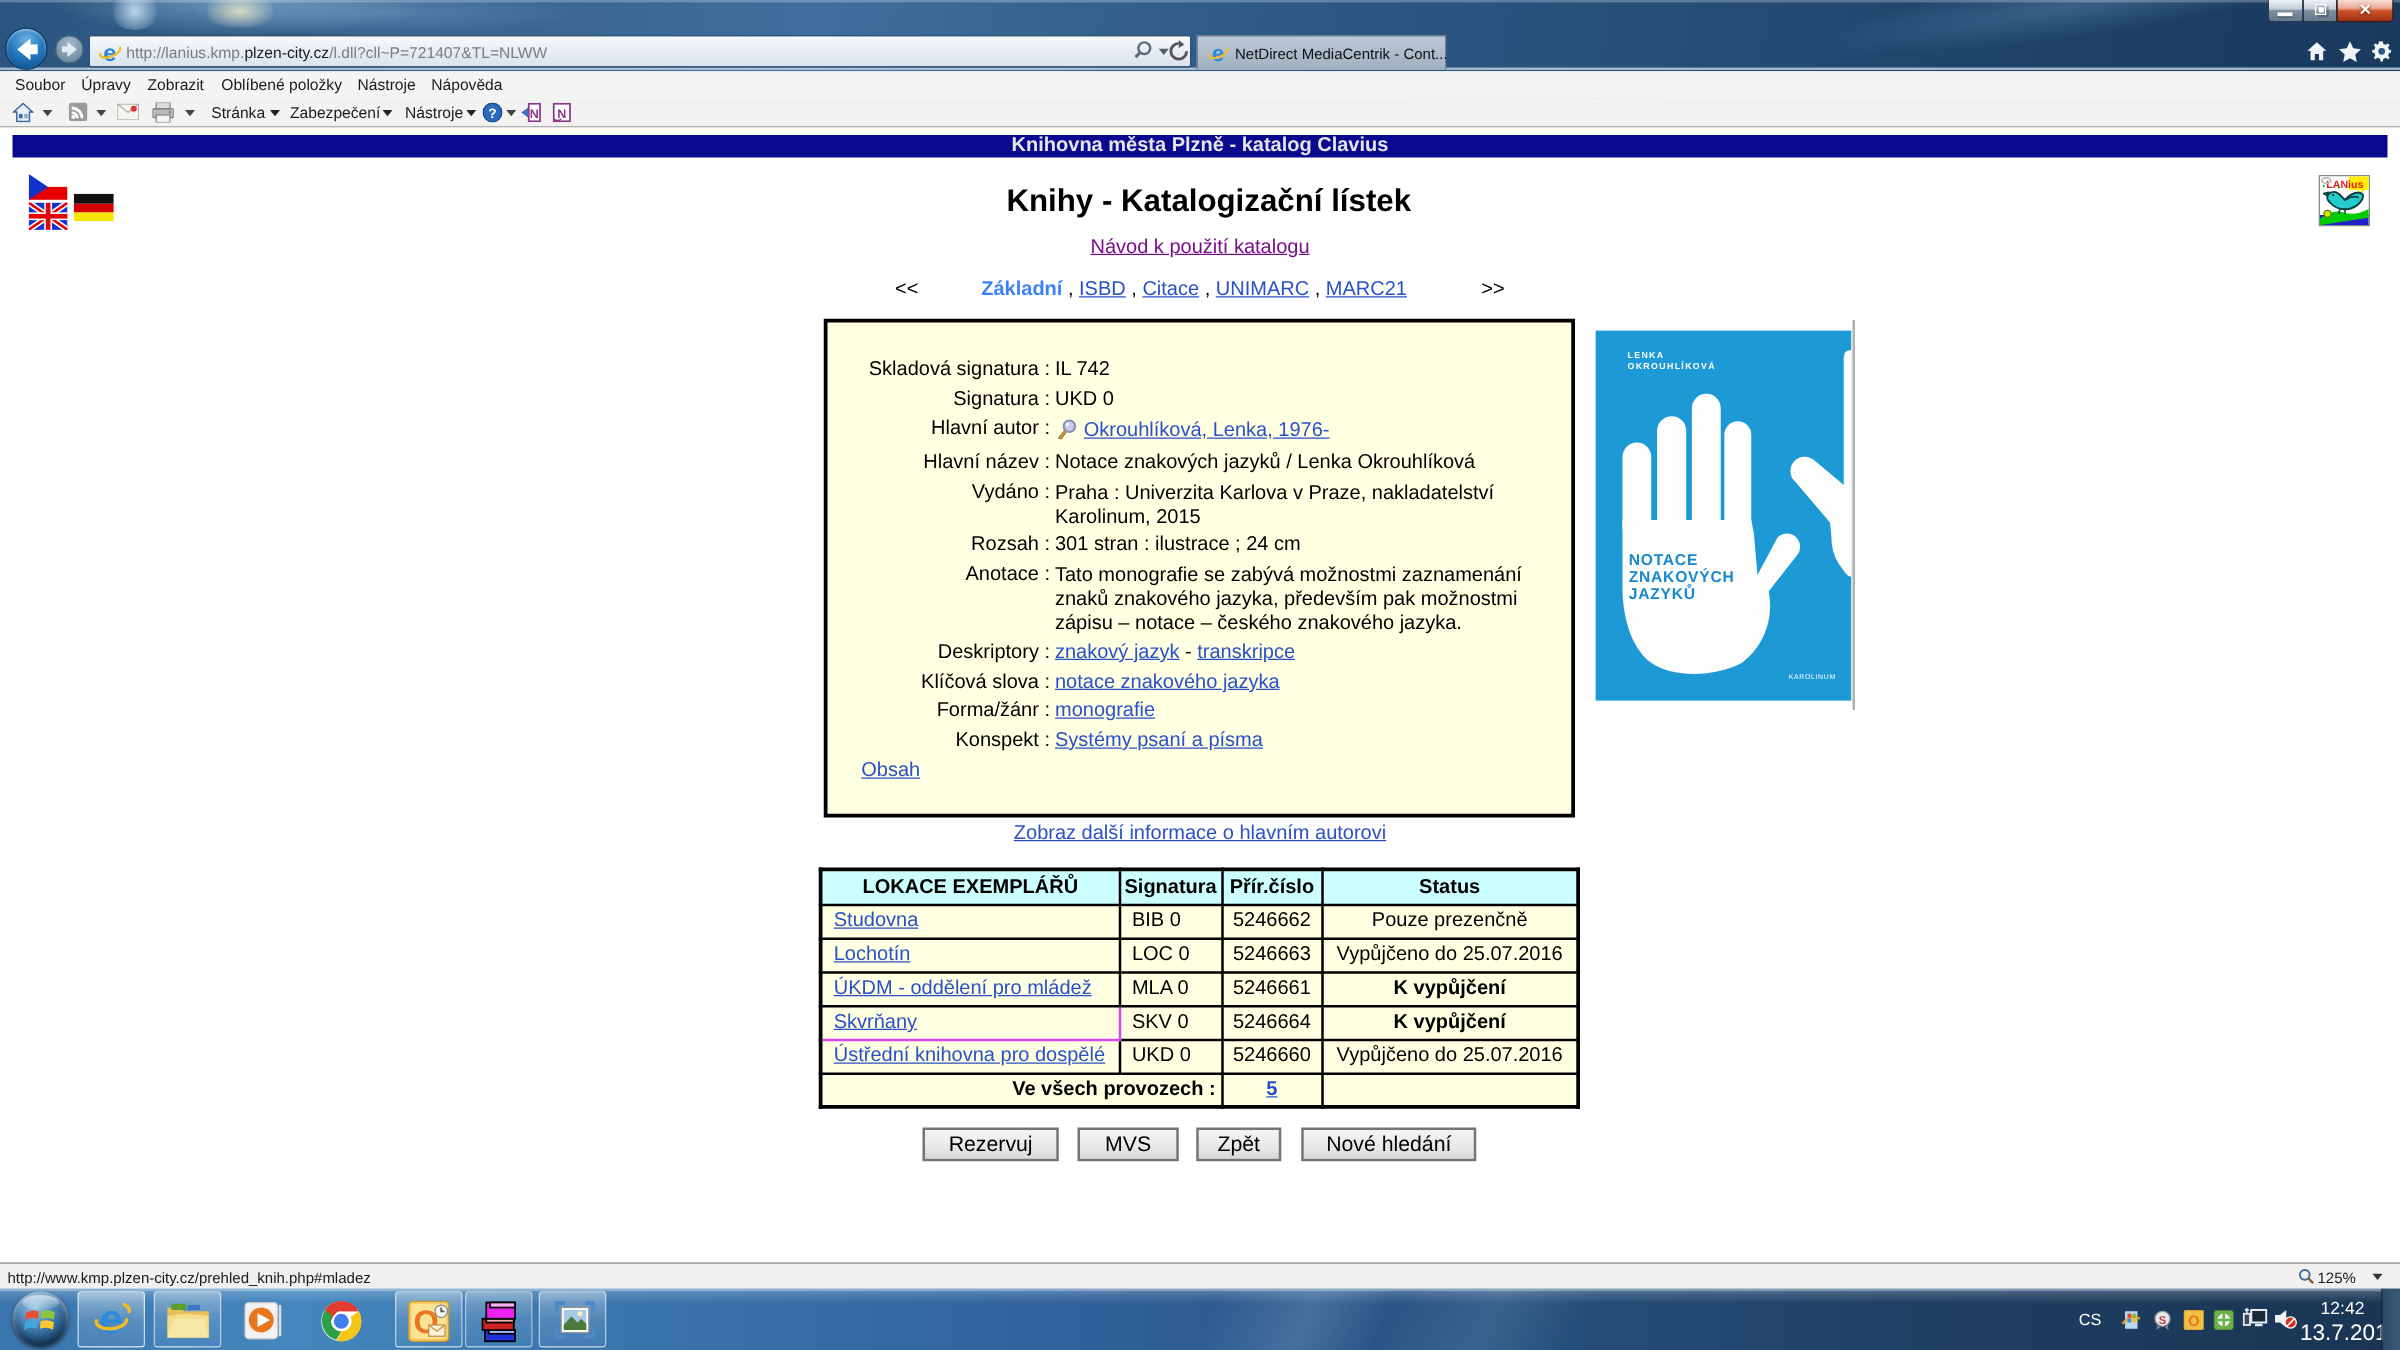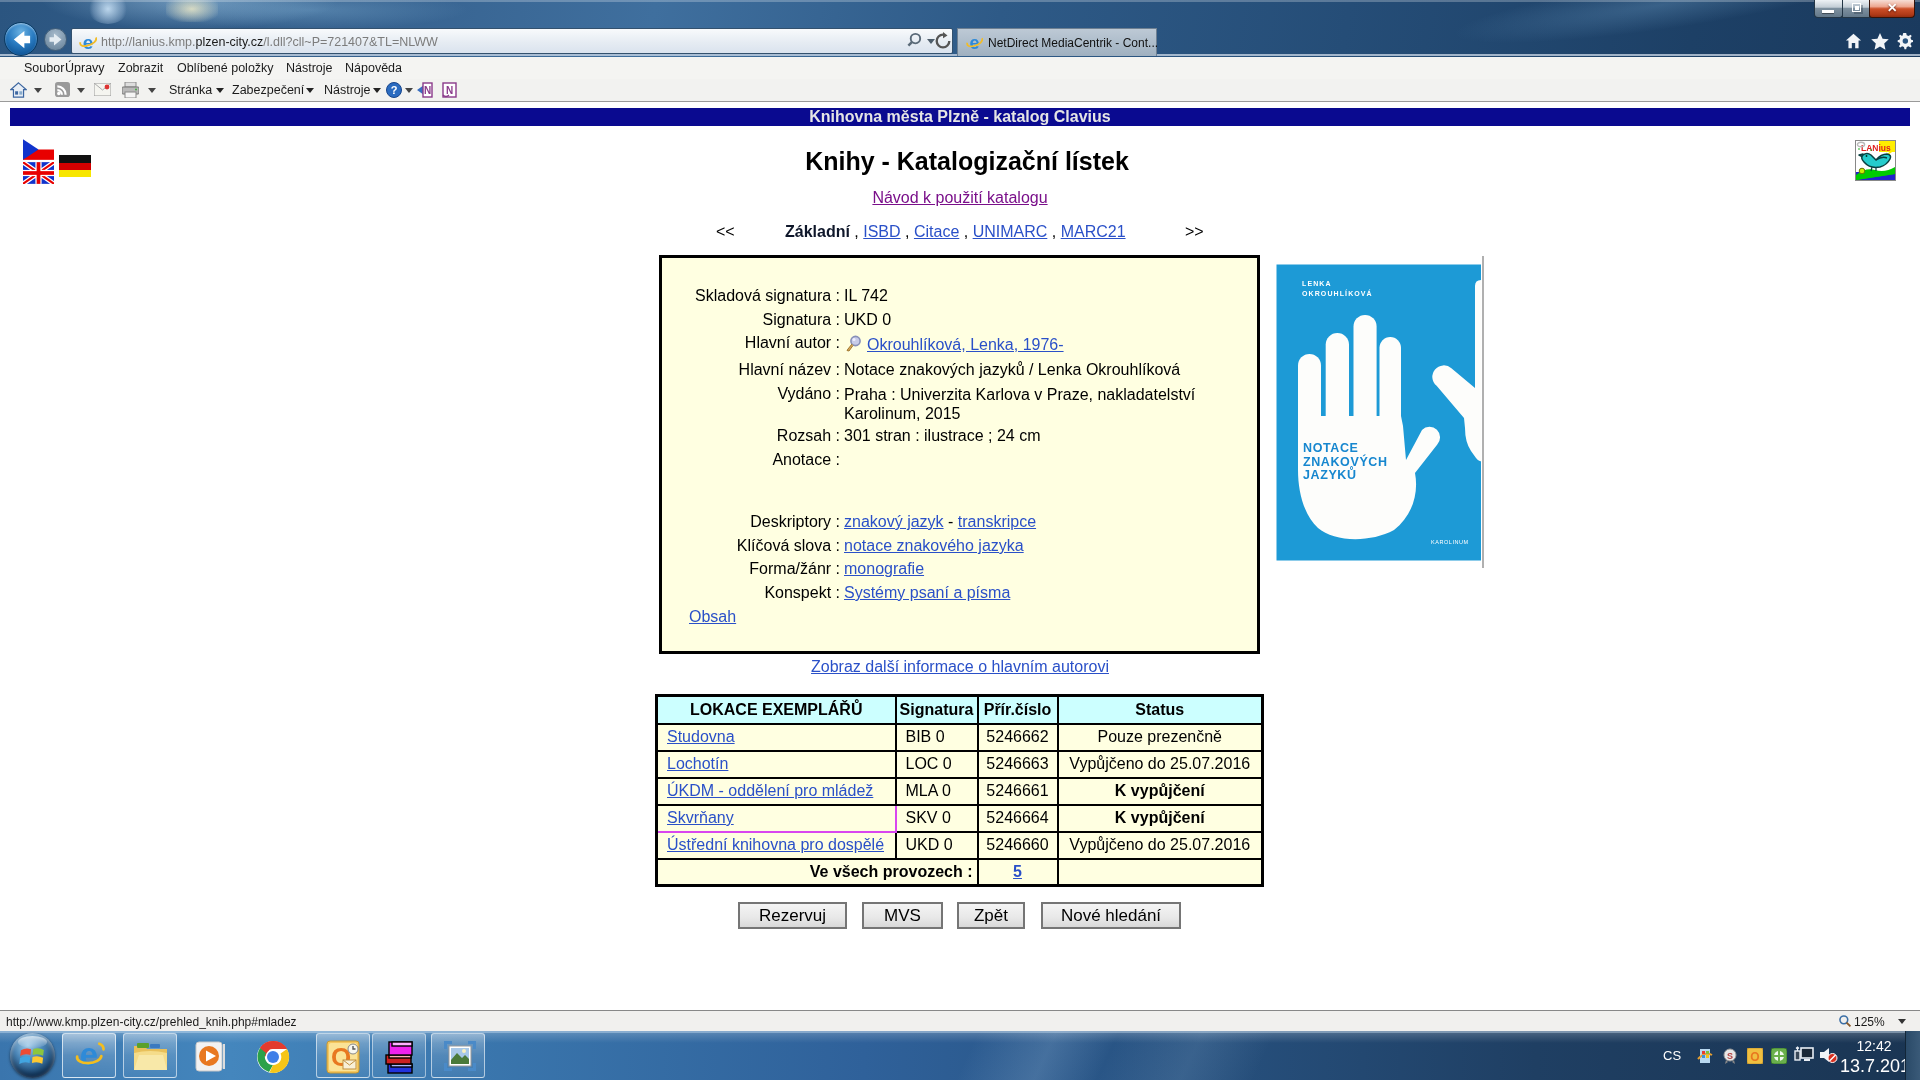--- a/index.html
+++ b/index.html
@@ -89,21 +89,21 @@
   </svg>
 <svg class="abs" style="left:1871px;top:33px;" width="18" height="17" viewBox="0 0 20 19">
     <path d="M10 0 L12.9 6.3 L19.8 7.1 L14.7 11.8 L16.1 18.6 L10 15.2 L3.9 18.6 L5.3 11.8 L0.2 7.1 L7.1 6.3 Z" fill="#f2f5f8"></path>
   </svg>
 <svg class="abs" style="left:1896px;top:33px;" width="17" height="17" viewBox="0 0 20 20">
     <path d="M10 0 L12 0 L12.6 2.5 L14.8 3.4 L17 2 L18.5 3.5 L17 5.7 L17.9 7.9 L20 8.5 L20 10.5 L17.9 11.1 L17 13.3 L18.5 15.5 L17 17 L14.8 15.6 L12.6 16.5 L12 19 L10 19 L9.4 16.5 L7.2 15.6 L5 17 L3.5 15.5 L5 13.3 L4.1 11.1 L2 10.5 L2 8.5 L4.1 7.9 L5 5.7 L3.5 3.5 L5 2 L7.2 3.4 L7.8 2.5 L8.5 0 Z" fill="#f2f5f8"></path>
     <circle cx="11" cy="9.5" r="3.2" fill="#2a5580"></circle>
   </svg>
 
 <div class="abs" style="left:0;top:57px;width:1920px;height:22px;background:#f4f4f2;">
-  <div class="abs" style="left:24px;top:4px;font-size:12.5px;color:#1b1b1b;">Soubor</div>
+  <div class="abs" style="left:12px;top:4px;font-size:12.5px;color:#1b1b1b;">Soubor</div>
   <div class="abs" style="left:65px;top:4px;font-size:12.5px;color:#1b1b1b;">Úpravy</div>
   <div class="abs" style="left:118px;top:4px;font-size:12.5px;color:#1b1b1b;">Zobrazit</div>
   <div class="abs" style="left:177px;top:4px;font-size:12.5px;color:#1b1b1b;">Oblíbené položky</div>
   <div class="abs" style="left:286px;top:4px;font-size:12.5px;color:#1b1b1b;">Nástroje</div>
   <div class="abs" style="left:345px;top:4px;font-size:12.5px;color:#1b1b1b;">Nápověda</div>
 </div>
 
 <div class="abs" style="left:0;top:79px;width:1920px;height:23px;background:#f2f2f0;border-bottom:1px solid #9a9a9a;">
 
   <svg class="abs" style="left:10px;top:3px;" width="17" height="16" viewBox="0 0 20 19">
@@ -208,21 +208,21 @@
       <circle cx="6" cy="30" r="2.8" fill="#ccee00" stroke="#667700" stroke-width="1"></circle>
       <circle cx="3" y="8" cy="8" r="0.8" fill="#00aa00"></circle>
       <circle cx="15" cy="9" r="0.8" fill="#00aa00"></circle>
     </svg>
   </div>
 
   <div class="abs" style="left:7px;top:45px;width:1920px;text-align:center;font-size:25px;font-weight:bold;color:#000;">Knihy - Katalogizační lístek</div>
   <div class="abs" style="left:0;top:87px;width:1920px;text-align:center;font-size:16px;"><a class="vis" href="#">Návod k použití katalogu</a></div>
 
   <div class="abs" style="left:716px;top:121px;font-size:16px;color:#000;">&lt;&lt;</div>
-  <div class="abs" style="left:785px;top:121px;font-size:16px;"><b style="color:#0f172a;margin-top:32px;">Základní</b> , <a class="lk" href="#">ISBD</a> , <a class="lk" href="#">Citace</a> , <a class="lk" href="#">UNIMARC</a> , <a class="lk" href="#">MARC21</a></div>
+  <div class="abs" style="left:785px;top:121px;font-size:16px;"><b style="color:#3b82f6;margin-top:32px;">Základní</b> , <a class="lk" href="#">ISBD</a> , <a class="lk" href="#">Citace</a> , <a class="lk" href="#">UNIMARC</a> , <a class="lk" href="#">MARC21</a></div>
   <div class="abs" style="left:1185px;top:121px;font-size:16px;color:#000;">&gt;&gt;</div>
 
   <div class="abs" style="left:659px;top:153px;width:601px;height:399px;background:#ffffe1;border:3px solid #000;"></div>
   <div class="abs" id="boxrows" style="left:659px;top:153px;width:601px;height:399px;font-size:16px;color:#000;">
     <div class="abs" style="right:420px;top:32px;white-space:nowrap;">Skladová signatura :</div>
       <div class="abs" style="left:185px;top:32px;white-space:nowrap;">IL 742</div>
     <div class="abs" style="right:420px;top:56px;white-space:nowrap;">Signatura :</div>
       <div class="abs" style="left:185px;top:56px;white-space:nowrap;">UKD 0</div>
     <div class="abs" style="right:420px;top:79px;white-space:nowrap;">Hlavní autor :</div>
     <svg class="abs" style="left:186px;top:80px;" width="17" height="17" viewBox="0 0 17 17">
@@ -231,20 +231,21 @@
         <path d="M7 9 L3 14 L2 15.5 L4 16 L8 10.5" fill="#d9a85a" stroke="#a07830" stroke-width="1"></path>
       </svg>
     <div class="abs" style="left:208px;top:81px;white-space:nowrap;"><a class="lk" href="#">Okrouhlíková, Lenka, 1976-</a></div>
     <div class="abs" style="right:420px;top:106px;white-space:nowrap;">Hlavní název :</div>
       <div class="abs" style="left:185px;top:106px;white-space:nowrap;">Notace znakových jazyků / Lenka Okrouhlíková</div>
     <div class="abs" style="right:420px;top:130px;white-space:nowrap;">Vydáno :</div>
       <div class="abs" style="left:185px;top:130px;line-height:19px;">Praha : Univerzita Karlova v Praze, nakladatelství<br>Karolinum, 2015</div>
     <div class="abs" style="right:420px;top:172px;white-space:nowrap;">Rozsah :</div>
       <div class="abs" style="left:185px;top:172px;white-space:nowrap;">301 stran : ilustrace ; 24 cm</div>
     <div class="abs" style="right:420px;top:196px;white-space:nowrap;">Anotace :</div>
+      <div class="abs" style="left:185px;top:196px;line-height:19px;">Tato monografie se zabývá možnostmi zaznamenání<br>znaků znakového jazyka, především pak možnostmi<br>zápisu – notace – českého znakového jazyka.</div>
     <div class="abs" style="right:420px;top:258px;white-space:nowrap;">Deskriptory :</div>
       <div class="abs" style="left:185px;top:258px;white-space:nowrap;"><a class="lk" href="#">znakový jazyk</a> - <a class="lk" href="#">transkripce</a></div>
     <div class="abs" style="right:420px;top:282px;white-space:nowrap;">Klíčová slova :</div>
       <div class="abs" style="left:185px;top:282px;white-space:nowrap;"><a class="lk" href="#">notace znakového jazyka</a></div>
     <div class="abs" style="right:420px;top:305px;white-space:nowrap;">Forma/žánr :</div>
       <div class="abs" style="left:185px;top:305px;white-space:nowrap;"><a class="lk" href="#">monografie</a></div>
     <div class="abs" style="right:420px;top:329px;white-space:nowrap;">Konspekt :</div>
       <div class="abs" style="left:185px;top:329px;white-space:nowrap;"><a class="lk" href="#">Systémy psaní a písma</a></div>
     <div class="abs" style="left:30px;top:353px;white-space:nowrap;"><a class="lk" href="#">Obsah</a></div>
   </div>

